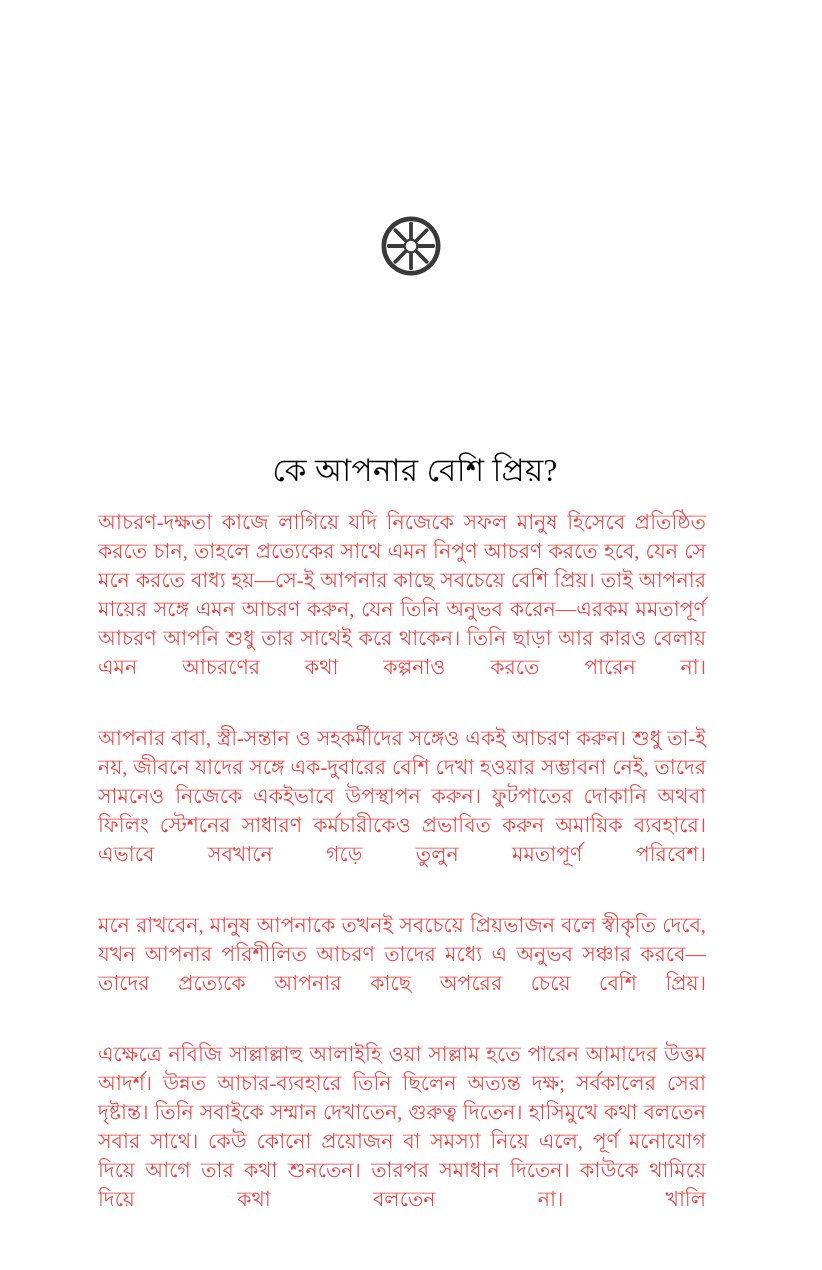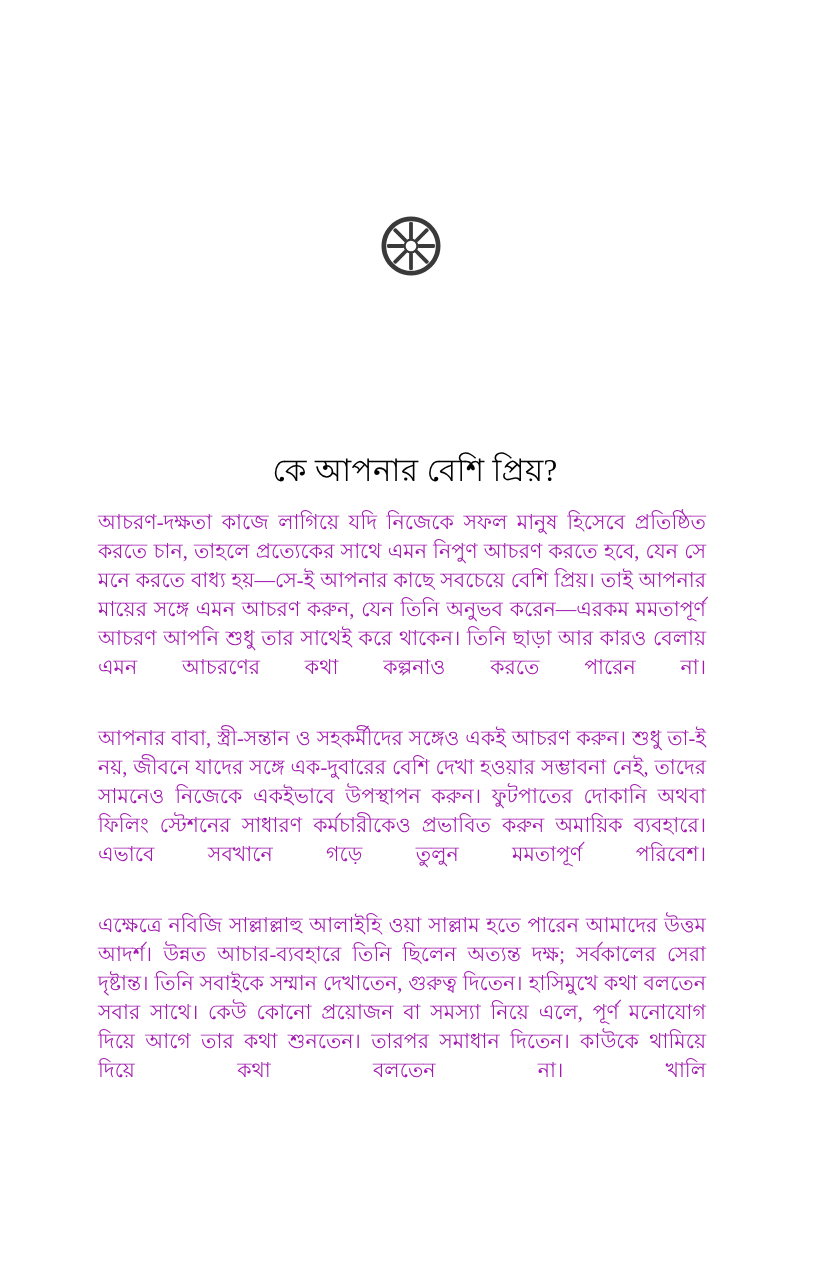--- a/index.html
+++ b/index.html
@@ -56,21 +56,21 @@
     top: 508px;
     width: 616px;
   }
   .para {
     margin: 0 8px 13px 0;
     font-size: 20.5px;
     line-height: 29px;
     text-align: justify;
     text-justify: inter-word;
     word-spacing: 0.5px;
-    color: #a21caf;
+    color: #ef4444;
   }
   .para:last-child {
     margin-bottom: 0;
   }
   
   .para::after {
     content: "";
     display: inline-block;
     width: 100%;
   }
@@ -103,16 +103,17 @@
         </g>
       </svg>
     </span>
   </div>
 
   <h1 class="chapter-title">কে আপনার বেশি প্রিয়?</h1>
 
   <div class="body-col">
     <p class="para">আচরণ-দক্ষতা কাজে লাগিয়ে যদি নিজেকে সফল মানুষ হিসেবে প্রতিষ্ঠিত করতে চান, তাহলে প্রত্যেকের সাথে এমন নিপুণ আচরণ করতে হবে, যেন সে মনে করতে বাধ্য হয়—সে-ই আপনার কাছে সবচেয়ে বেশি প্রিয়। তাই আপনার মায়ের সঙ্গে এমন আচরণ করুন, যেন তিনি অনুভব করেন—এরকম মমতাপূর্ণ আচরণ আপনি শুধু তার সাথেই করে থাকেন। তিনি ছাড়া আর কারও বেলায় এমন আচরণের কথা কল্পনাও করতে পারেন না।</p>
     <p class="para">আপনার বাবা, স্ত্রী-সন্তান ও সহকর্মীদের সঙ্গেও একই আচরণ করুন। শুধু তা-ই নয়, জীবনে যাদের সঙ্গে এক-দুবারের বেশি দেখা হওয়ার সম্ভাবনা নেই, তাদের সামনেও নিজেকে একইভাবে উপস্থাপন করুন। ফুটপাতের দোকানি অথবা ফিলিং স্টেশনের সাধারণ কর্মচারীকেও প্রভাবিত করুন অমায়িক ব্যবহারে। এভাবে সবখানে গড়ে তুলুন মমতাপূর্ণ পরিবেশ।</p>
+    <p class="para">মনে রাখবেন, মানুষ আপনাকে তখনই সবচেয়ে প্রিয়ভাজন বলে স্বীকৃতি দেবে, যখন আপনার পরিশীলিত আচরণ তাদের মধ্যে এ অনুভব সঞ্চার করবে—তাদের প্রত্যেকে আপনার কাছে অপরের চেয়ে বেশি প্রিয়।</p>
     <p class="para">এক্ষেত্রে নবিজি সাল্লাল্লাহু আলাইহি ওয়া সাল্লাম হতে পারেন আমাদের উত্তম আদর্শ। উন্নত আচার-ব্যবহারে তিনি ছিলেন অত্যন্ত দক্ষ; সর্বকালের সেরা দৃষ্টান্ত। তিনি সবাইকে সম্মান দেখাতেন, গুরুত্ব দিতেন। হাসিমুখে কথা বলতেন সবার সাথে। কেউ কোনো প্রয়োজন বা সমস্যা নিয়ে এলে, পূর্ণ মনোযোগ দিয়ে আগে তার কথা শুনতেন। তারপর সমাধান দিতেন। কাউকে থামিয়ে দিয়ে কথা বলতেন না। খালি</p>
   </div>
 
 </div>
 
 </body></html>

